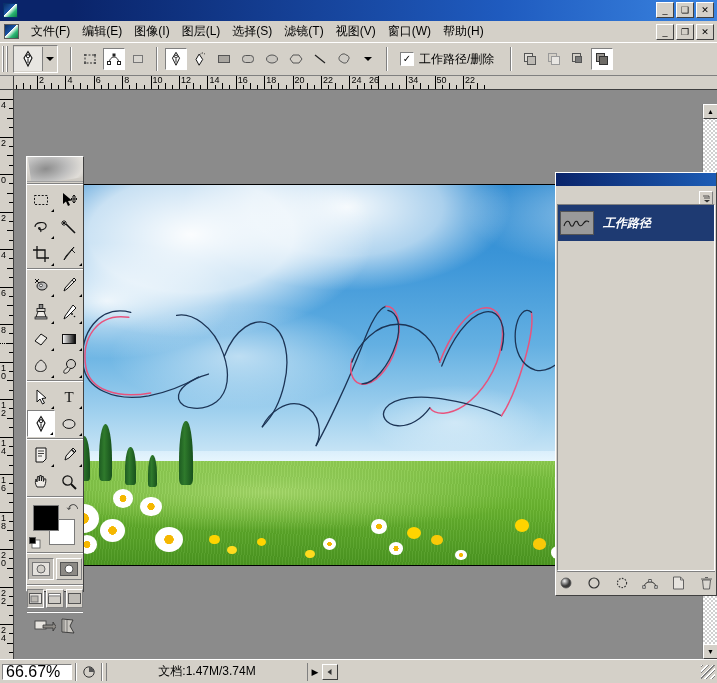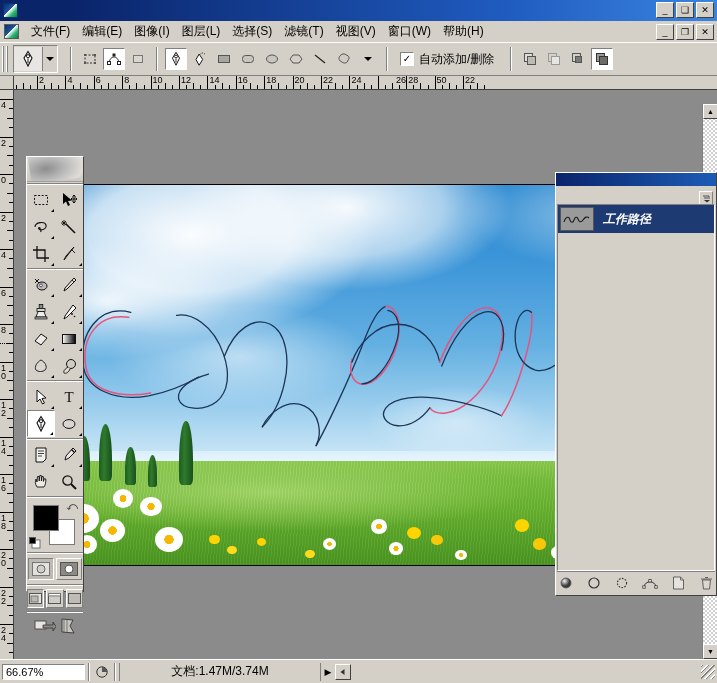--- a/index.html
+++ b/index.html
@@ -233,21 +233,21 @@
     margin-right:1px;position:relative;box-sizing:border-box;
   }
   .pal-tab.active{background:#d4d0c8;height:17px;font-weight:bold;border-bottom:1px solid #d4d0c8;}
   .pal-body{
     position:absolute;left:1px;top:31px;right:1px;bottom:24px;
     background:#d4d0c8;
     border:1px solid;border-color:#808080 #ffffff #ffffff #808080;
     box-sizing:border-box;overflow:hidden;
   }
   .path-row{
-    height:28px;display:flex;align-items:center;background:#1e3a72;padding-left:2px;
+    height:36px;display:flex;align-items:center;background:#1e3a72;padding-left:2px;
   }
   .path-thumb{
     width:34px;height:24px;background:#9a9a9a;border:1px solid #555;box-sizing:border-box;
     display:flex;align-items:center;justify-content:center;overflow:hidden;
   }
   .path-name{color:#ffffff;font-size:12px;margin-left:9px;font-style:italic;font-weight:bold;}
   .pal-footer{
     position:absolute;left:1px;right:1px;bottom:1px;height:22px;
     background:#d4d0c8;border-top:1px solid #808080;
     display:flex;align-items:center;justify-content:center;gap:12px;
@@ -269,23 +269,23 @@
     box-sizing:border-box;display:flex;align-items:center;justify-content:center;font-size:7px;
   }
 
   
   .statusbar{
     position:absolute;left:0;top:659px;width:717px;height:24px;
     background:#d4d0c8;border-top:1px solid #ffffff;box-sizing:border-box;
     display:flex;align-items:center;
   }
   .zoom-field{
-    width:83px;height:16px;margin-left:2px;background:#ffffff;
+    width:70px;height:16px;margin-left:2px;background:#ffffff;
     border:1px solid;border-color:#808080 #ffffff #ffffff #808080;
-    display:flex;align-items:center;padding-left:3px;box-sizing:border-box;font-size:11px;color:#000;
+    display:flex;align-items:center;padding-left:3px;box-sizing:border-box;font-size:16px;color:#000;
   }
   .sb-sep{width:1px;height:18px;background:#808080;border-right:1px solid #ffffff;margin:0 3px;}
   .sb-icon{width:18px;height:16px;display:flex;align-items:center;justify-content:center;}
   .doc-info{
     height:18px;flex:0 0 200px;display:flex;align-items:center;justify-content:center;
     font-size:12px;color:#000;
     border-left:1px solid #808080;border-right:1px solid #808080;
   }
   .sb-tri{width:14px;height:16px;display:flex;align-items:center;justify-content:center;font-size:9px;}
   .sb-small{width:14px;height:14px;border:1px solid;border-color:#ffffff #404040 #404040 #ffffff;
@@ -431,21 +431,21 @@
           <path d="M0 1 L8 1 L4 5 Z" fill="#000"></path>
         </svg>
     </div>
 
     <div class="vsep"></div>
 
     <div class="chkwrap">
       <div class="chkbox">
         <span>✓</span>
       </div>
-      <span class="chklabel">自动添加/删除</span>
+      <span class="chklabel">工作路径/删除</span>
     </div>
 
     <div class="vsep" style="margin-left:16px;"></div>
 
     <div class="optbtn">
       <svg width="16" height="16" viewBox="0 0 16 16">
         <rect x="2.5" y="2.5" width="8" height="8" fill="#e0ddd7" stroke="#555"></rect>
         <rect x="5.5" y="5.5" width="8" height="8" fill="#bdbab4" stroke="#555"></rect>
       </svg>
     </div>
@@ -528,26 +528,26 @@
         <div class="rlabel" style="left: 309px;">22</div>
         <div class="tickmin" style="left: 314.1px;"></div>
         <div class="tickhalf" style="left: 321.2px;"></div>
         <div class="tickmin" style="left: 328.3px;"></div>
         <div class="tickmaj" style="left: 335.4px;"></div>
         <div class="rlabel" style="left: 337.4px;">24</div>
         <div class="tickmin" style="left: 342.5px;"></div>
         <div class="tickhalf" style="left: 349.6px;"></div>
         <div class="tickmin" style="left: 356.7px;"></div>
         <div class="tickmaj" style="left: 363.8px;"></div>
-        <div class="rlabel" style="left: 382px;">26</div>
+        <div class="rlabel" style="left: 355px;">26</div>
         <div class="tickmin" style="left: 370.9px;"></div>
         <div class="tickhalf" style="left: 378px;"></div>
         <div class="tickmin" style="left: 385.1px;"></div>
         <div class="tickmaj" style="left: 392.2px;"></div>
-        <div class="rlabel" style="left: 394.2px;">28</div>
+        <div class="rlabel" style="left: 394.2px;">34</div>
         <div class="tickmin" style="left: 399.3px;"></div>
         <div class="tickhalf" style="left: 406.4px;"></div>
         <div class="tickmin" style="left: 413.5px;"></div>
         <div class="tickmaj" style="left: 420.6px;"></div>
         <div class="rlabel" style="left: 422.6px;">50</div>
         <div class="tickmin" style="left: 427.7px;"></div>
         <div class="tickhalf" style="left: 434.8px;"></div>
         <div class="tickmin" style="left: 441.9px;"></div>
         <div class="tickmaj" style="left: 449px;"></div>
         <div class="rlabel" style="left: 451px;">22</div>

